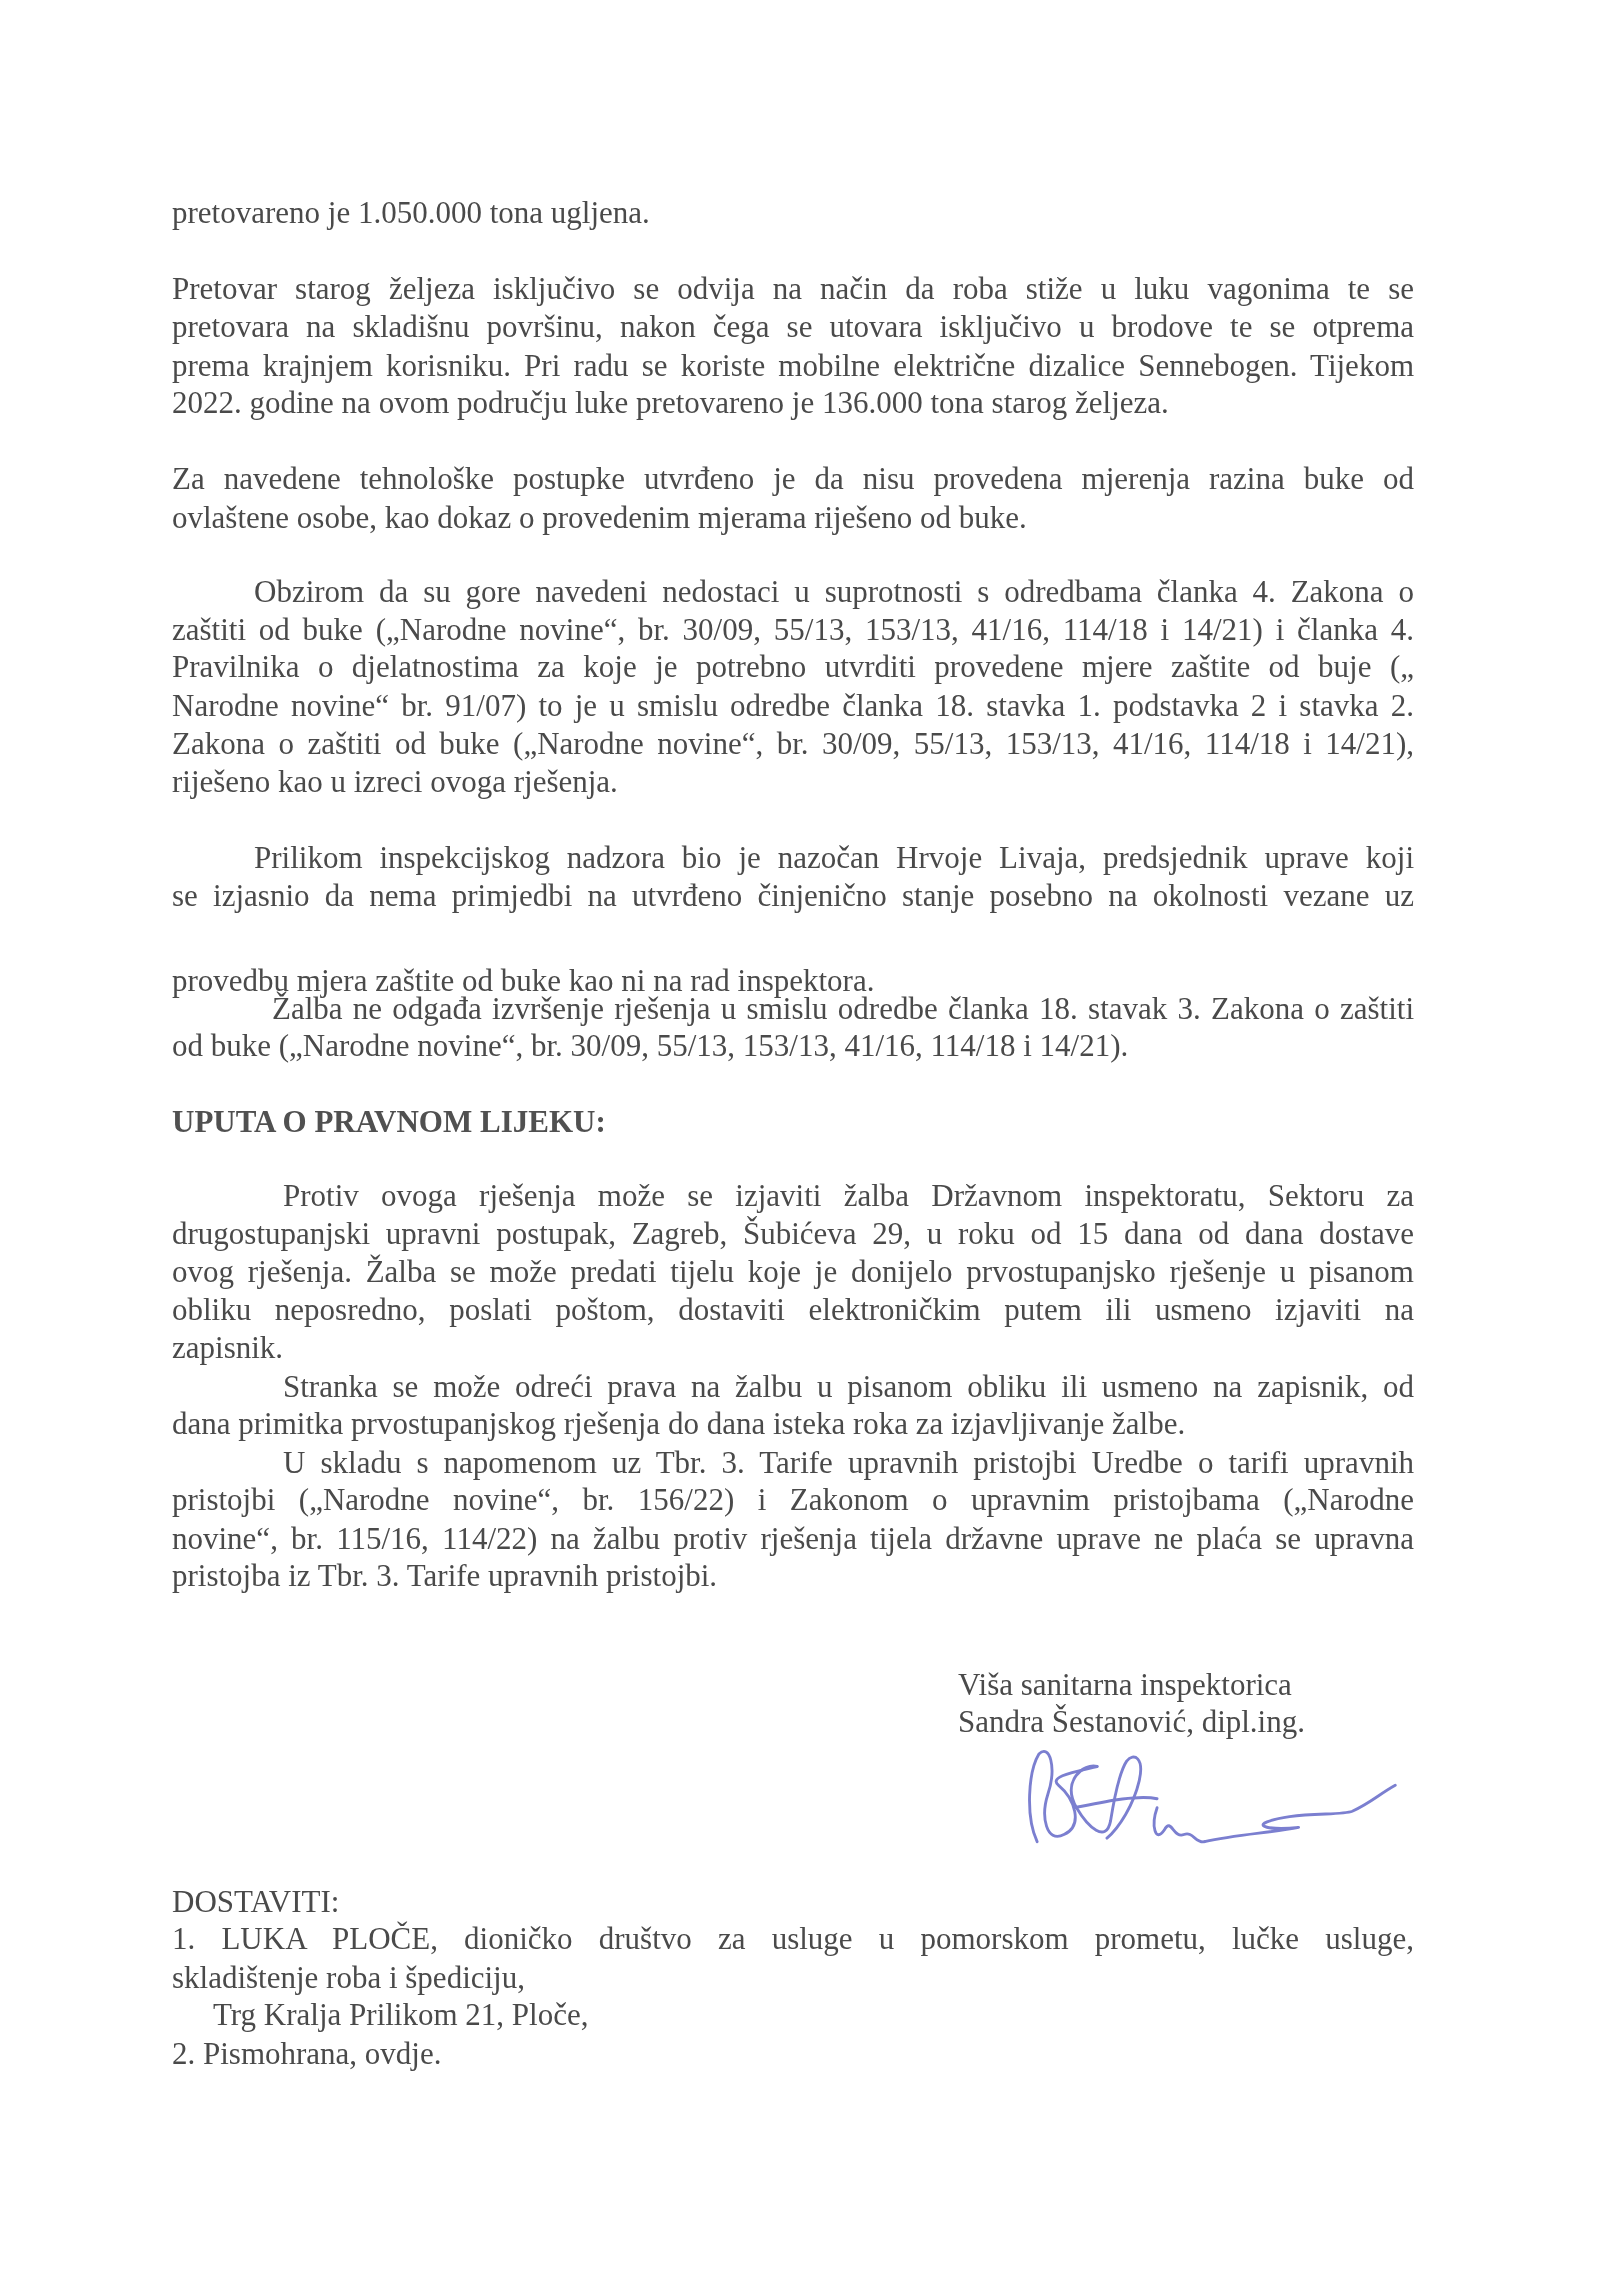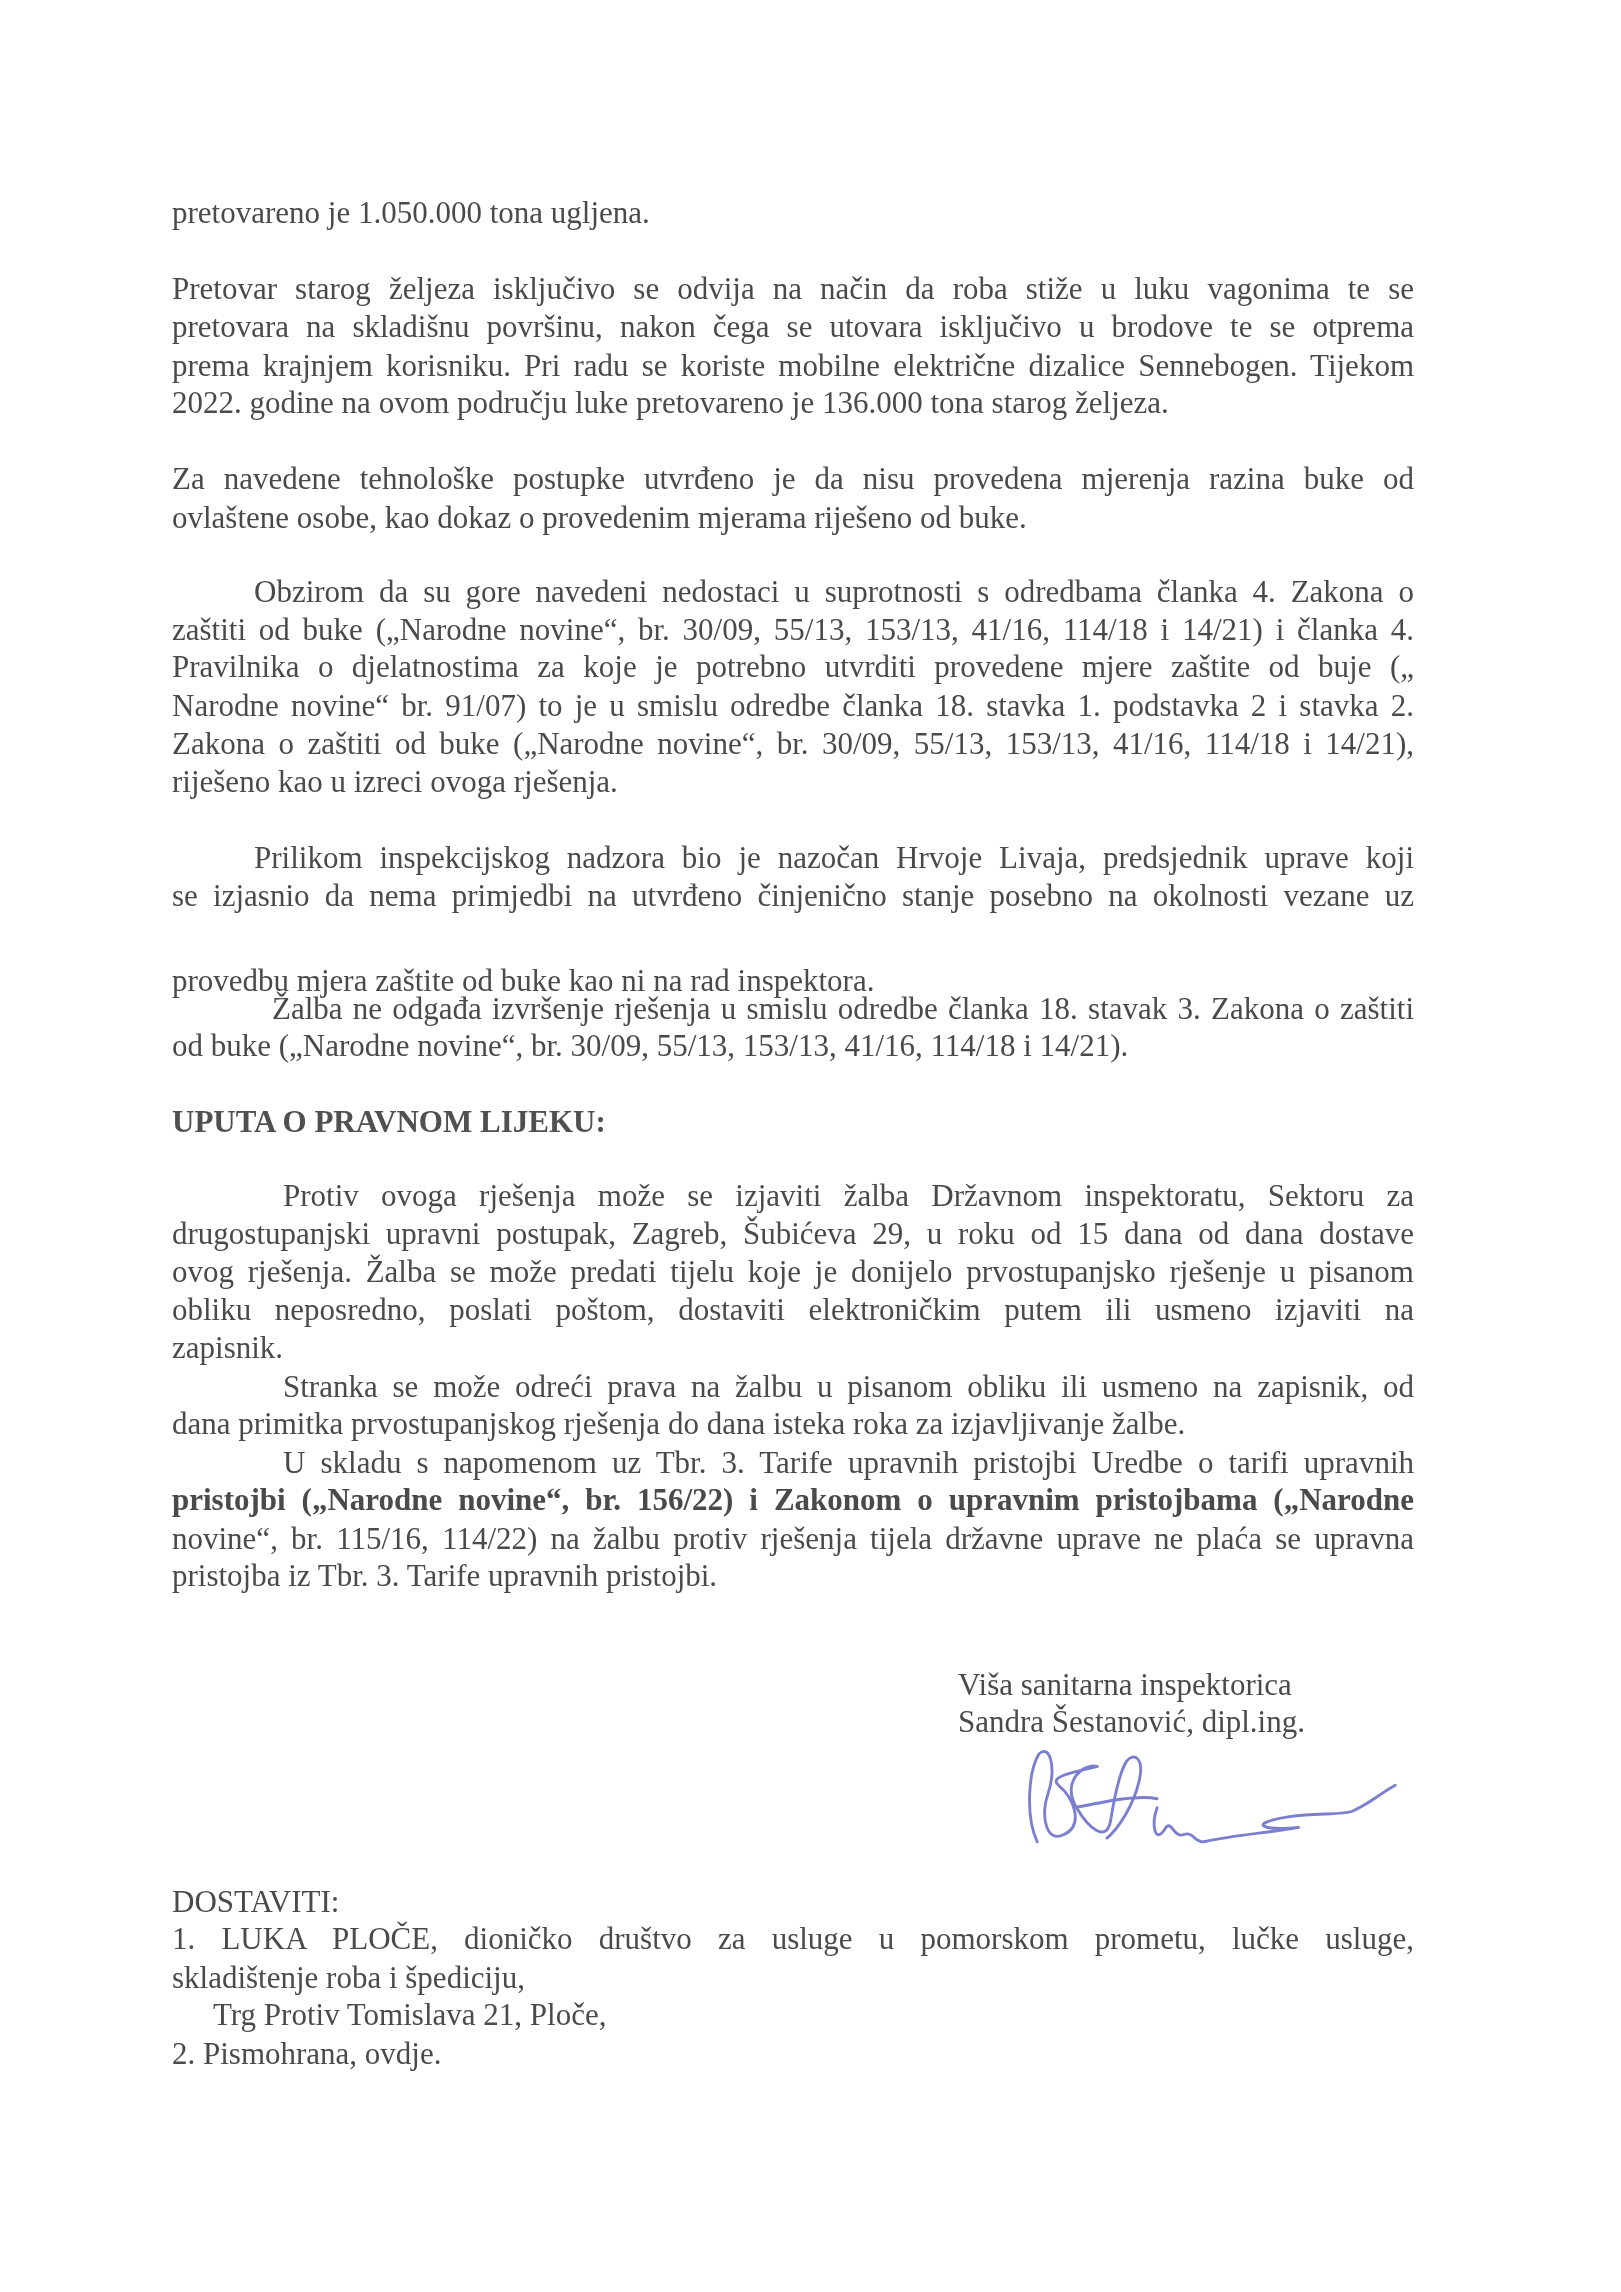--- a/index.html
+++ b/index.html
@@ -66,21 +66,21 @@
         <div class="ln j" style="top: 1253px;">ovog rješenja. Žalba se može predati tijelu koje je donijelo prvostupanjsko rješenje u pisanom</div>
         <div class="ln j" style="top: 1291px;">obliku neposredno, poslati poštom, dostaviti elektroničkim putem ili usmeno izjaviti na</div>
         <div class="ln" style="top: 1329px;">zapisnik.</div>
       </div>
       <div>
         <div class="ln j" style="top: 1368px; left: 283px; width: 1131px;">Stranka se može odreći prava na žalbu u pisanom obliku ili usmeno na zapisnik, od</div>
         <div class="ln" style="top: 1405px;">dana primitka prvostupanjskog rješenja do dana isteka roka za izjavljivanje žalbe.</div>
       </div>
       <div>
         <div class="ln j" style="top: 1444px; left: 283px; width: 1131px;">U skladu s napomenom uz Tbr. 3. Tarife upravnih pristojbi Uredbe o tarifi upravnih</div>
-        <div class="ln j" style="top: 1481px; font-weight: bold;">pristojbi („Narodne novine“, br. 156/22) i Zakonom o upravnim pristojbama („Narodne</div>
+        <div class="ln j" style="top: 1481px;">pristojbi („Narodne novine“, br. 156/22) i Zakonom o upravnim pristojbama („Narodne</div>
         <div class="ln j" style="top: 1520px;">novine“, br. 115/16, 114/22) na žalbu protiv rješenja tijela državne uprave ne plaća se upravna</div>
         <div class="ln" style="top: 1557px;">pristojba iz Tbr. 3. Tarife upravnih pristojbi.</div>
       </div>
     </div>
 
   <div class="sig-block">
     <div class="ln" style="top:1666px">Viša sanitarna inspektorica</div>
     <div class="ln" style="top:1703px">Sandra Šestanović, dipl.ing.</div>
   </div>
 
@@ -91,17 +91,17 @@
       <path d="M60 70 C90 64, 130 55, 152 60"></path>
       <path d="M152 70 C145 90, 150 110, 160 95 C168 80, 170 105, 182 100 C192 96, 195 110, 205 108"></path>
       <path d="M205 108 C240 100, 280 98, 310 92 C270 96, 250 88, 300 80 C330 76, 360 78, 370 74 C390 65, 400 55, 418 45"></path>
     </g>
   </svg>
 
   <div id="delivery-block">
     <div class="ln" style="top:1883px">DOSTAVITI:</div>
   <div class="ln j" style="top: 1920px;">1. LUKA  PLOČE, dioničko društvo za usluge u pomorskom prometu, lučke usluge,</div>
       <div class="ln" style="top: 1959px;">skladištenje roba i špediciju,</div>
-      <div class="ln" style="top: 1996px; left: 213px; width: 1201px;">Trg Protiv Tomislava 21, Ploče,</div>
+      <div class="ln" style="top: 1996px; left: 213px; width: 1201px;">Trg Kralja Prilikom 21, Ploče,</div>
       <div class="ln" style="top: 2035px;">2.  Pismohrana, ovdje.</div>
     </div>
 </div>
 
 
 </body></html>

